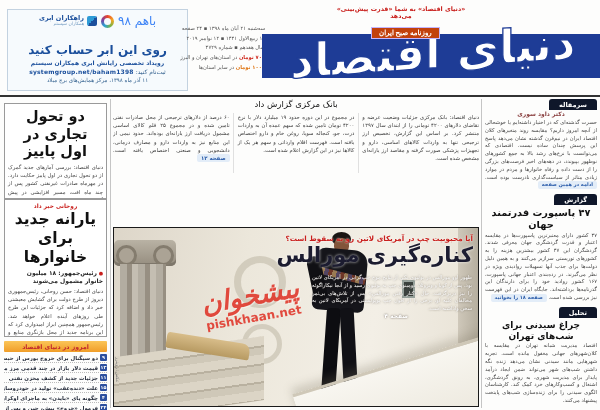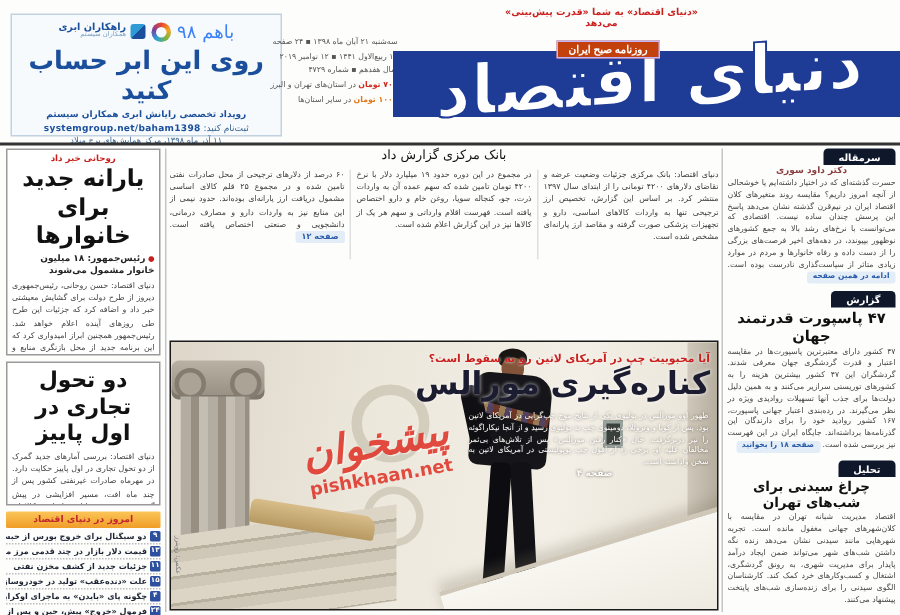--- a/index.html
+++ b/index.html
@@ -13,21 +13,21 @@
   .ad-top { display:flex; flex-direction:row; align-items:center; justify-content:center; gap:4px; direction:rtl; }
   .ad-brand { font-size:12px; font-weight:normal; color:#3b82f6; }
   .ad-logo-circle { width:13px; height:13px; border-radius:50%;
         background:conic-gradient(#e8452c,#f5a623,#7cb342,#29a3d6,#7b3fa0,#e8452c); position:relative; }
   .ad-logo-circle::after { content:""; position:absolute; inset:3px; background:#f6fafd; border-radius:50%; }
   .ad-partner { display:flex; align-items:center; gap:3px; }
   .ad-cube { width:10px; height:10px; background:linear-gradient(135deg,#2e9bd6 50%,#1b4f9c 50%); border-radius:2px; }
   .ad-partner-txt { text-align:right; line-height:1.1; }
   .ad-partner-name { font-size:6.5px; font-weight:bold; color:#1b4f9c; }
   .ad-partner-sub { font-size:4.5px; color:#7aa0c4; }
-  .ad-headline { font-size:17px; font-weight:bold; color:#1b4f9c; margin-top:3px; }
+  .ad-headline { font-size:12px; font-weight:bold; color:#1b4f9c; margin-top:15px; }
   .ad-sub { font-size:6px; color:#1b4f9c; margin-top:2px; font-weight:bold; }
   .ad-reg { font-size:6px; color:#33618f; margin-top:2px; direction:rtl; }
   .ad-reg .url { color:#1b4f9c; font-weight:bold; letter-spacing:.2px; }
   .ad-date { font-size:5.5px; color:#33618f; margin-top:2px; }
 
   .date-block { position:absolute; left:189px; top:24px; width:76px; text-align:right;
                 font-size:5.2px; color:#555; line-height:1.85; direction:rtl; }
   .date-block .rowline { white-space:nowrap; }
   .price-red { color:#d02b20; font-weight:bold; }
   .price-orange { color:#e07818; font-weight:bold; }
@@ -179,31 +179,31 @@
   <div class="masthead-bar"></div>
   <div class="masthead-slogan">«دنیای اقتصاد» به شما «قدرت پیش‌بینی» می‌دهد</div>
   <div class="masthead-tagline">روزنامه صبح ایران</div>
   <div class="masthead-title">دنیای اقتصاد</div>
   <div class="header-rule"></div>
 
   <div class="vrule r1"></div>
   <div class="vrule r2"></div>
 
   <div class="col-left">
+    <div class="story-box b2">
+      <div class="story-title small">دو تحول تجاری در اول پاییز</div>
+      <div class="body-text">دنیای اقتصاد: بررسی آمارهای جدید گمرک از دو تحول تجاری در اول پاییز حکایت دارد. در مهرماه صادرات غیرنفتی کشور پس از چند ماه افت، مسیر افزایشی در پیش گرفت و در مقابل واردات کالاهای واسطه‌ای نیز با رشد همراه شد؛ تحولی که به باور فعالان اقتصادی می‌تواند نشانه تحرک دوباره تجارت خارجی در نیمه دوم سال باشد.</div>
+
+    </div>
+
     <div class="story-box b1">
       <div class="story-kicker">روحانی خبر داد</div>
       <div class="story-title">یارانه جدید برای خانوارها</div>
       <div class="story-subhead">رئیس‌جمهور: ۱۸ میلیون خانوار مشمول می‌شوند</div>
       <div class="body-text">دنیای اقتصاد: حسن روحانی، رئیس‌جمهوری دیروز از طرح دولت برای گشایش معیشتی خبر داد و اضافه کرد که جزئیات این طرح طی روزهای آینده اعلام خواهد شد. رئیس‌جمهور همچنین ابراز امیدواری کرد که این برنامه جدید از محل بازنگری منابع و بدون فشار به بودجه اجرا شود و گفت منابع لازم برای پرداخت به خانوارها از محل اصلاح قیمت حامل‌های انرژی تامین می‌شود.</div>
-
-    </div>
-
-    <div class="story-box b2">
-      <div class="story-title small">دو تحول تجاری در اول پاییز</div>
-      <div class="body-text">دنیای اقتصاد: بررسی آمارهای جدید گمرک از دو تحول تجاری در اول پاییز حکایت دارد. در مهرماه صادرات غیرنفتی کشور پس از چند ماه افت، مسیر افزایشی در پیش گرفت و در مقابل واردات کالاهای واسطه‌ای نیز با رشد همراه شد؛ تحولی که به باور فعالان اقتصادی می‌تواند نشانه تحرک دوباره تجارت خارجی در نیمه دوم سال باشد.</div>
 
     </div>
 
     <div class="today">
       <div class="orange-bar">امروز در دنیای اقتصاد</div>
       <div class="today-list">
         <div class="today-item">
             <span class="num-badge">۹</span>
             <span class="today-text">دو سیگنال برای خروج بورس از حبس بازدهی</span>
           </div>

